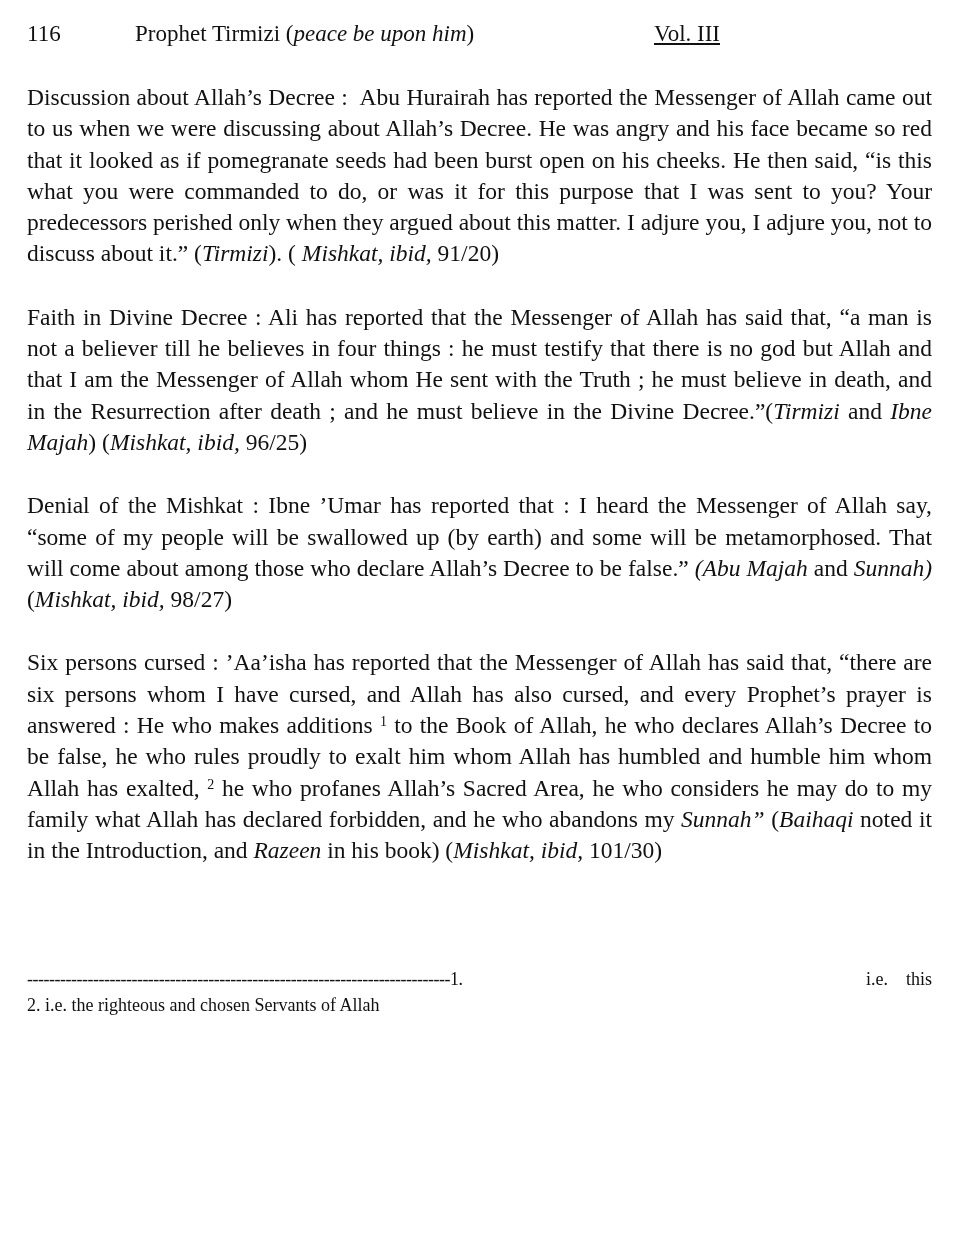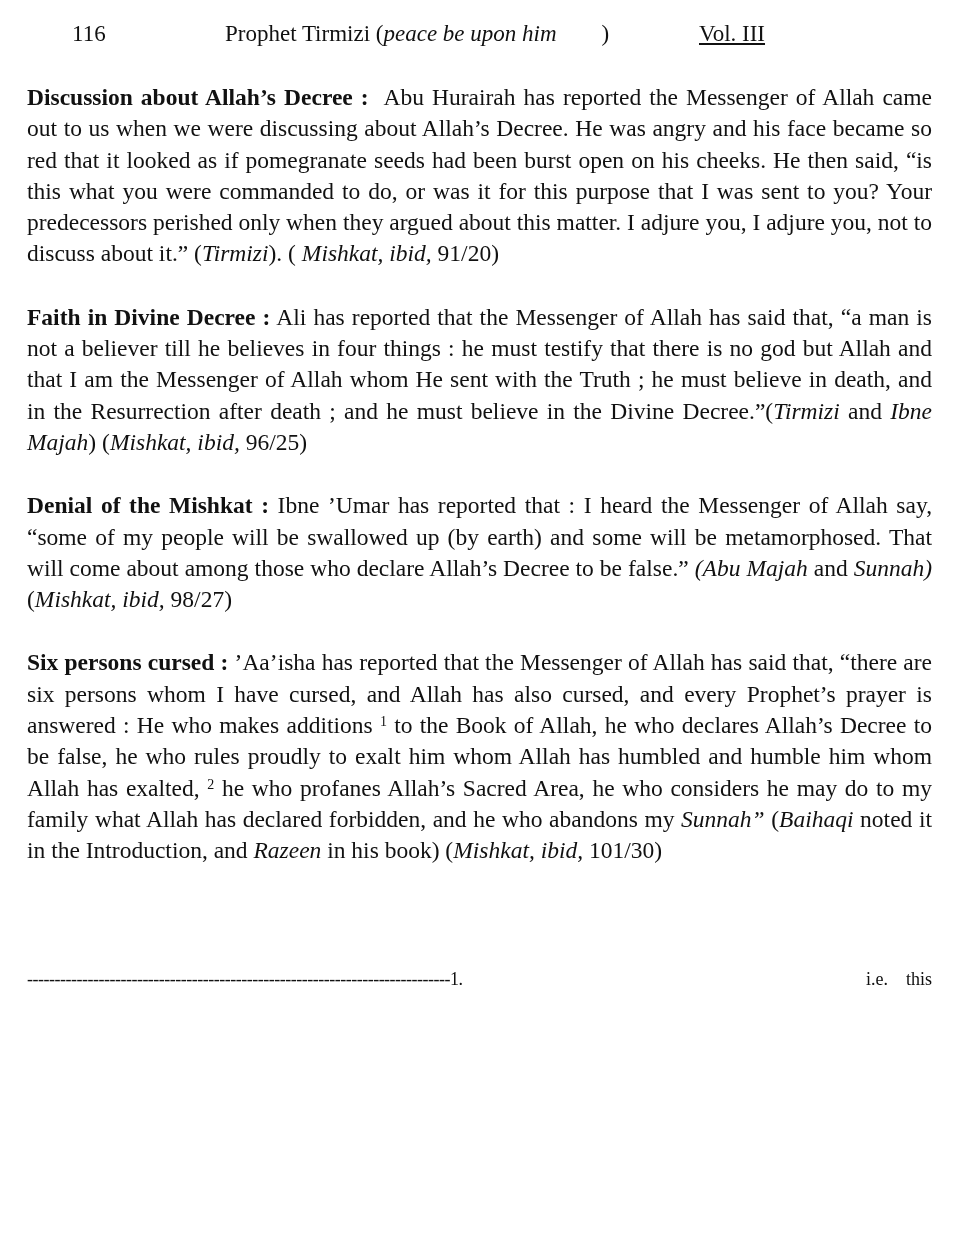--- a/index.html
+++ b/index.html
@@ -1,25 +1,25 @@
 <!DOCTYPE html>
 <html><head>
 <meta charset="utf-8">
 <style>
   html, body { margin:0; padding:0; background:#ffffff; }
   body { width:960px; height:1242px; position:relative; overflow:hidden;
          font-family:"Liberation Serif", serif; color:#111; }
   .header { position:absolute; top:18px; left:27px; font-size:23px; line-height:32px; white-space:nowrap; }
-  .header span { position:absolute; top:0;margin-left:45px; }
+  .header span { position:absolute; top:0; }
   .h-page { left:0; }
   .h-title { left:108px; }
   .h-vol { left:627px;text-decoration:underline; }
   .body { position:absolute; left:27px; width:905px; top:82px; font-size:23.5px; line-height:31.3px; }
   .para { text-align:justify; margin:0 0 32px 0; }
-  .para b { font-weight:bold; }
+  .para b { font-weight:normal; }
   i { }
   sup { font-size:14px; vertical-align:top; position:relative; top:-4px; }
   .fn { position:absolute; left:27px; width:905px; top:966px; font-size:18px; line-height:26px; }
   .fn-line { display:flex; justify-content:space-between; white-space:nowrap; overflow:hidden; }
   .dashes { letter-spacing:-0.5px; overflow:hidden; }
 </style>
 </head>
 <body>
 
 <div class="header">
@@ -45,13 +45,14 @@
     <b>Six persons cursed :</b>
     <span>’Aa’isha has reported that the Messenger of Allah has said that, “there are six persons whom I have cursed, and Allah has also cursed, and every Prophet’s prayer is answered : He who makes additions </span><sup>1</sup><span> to the Book of Allah, he who declares Allah’s Decree to be false, he who rules proudly to exalt him whom Allah has humbled and humble him whom Allah has exalted, </span><sup>2</sup><span> he who profanes Allah’s Sacred Area, he who considers he may do to my family what Allah has declared forbidden, and he who abandons my </span><i>Sunnah”</i><span> (</span><i>Baihaqi</i><span> noted it in the Introduction, and </span><i>Razeen</i><span> in his book) (</span><i>Mishkat, ibid,</i><span> 101/30)</span>
   </p>
 </div>
 
 <div class="fn">
   <div class="fn-line">
     <span class="dashes">-----------------------------------------------------------------------------1.</span>
     <span style="white-space:pre">i.e.    this</span>
   </div>
+  <div>2.  i.e. the righteous and chosen Servants of Allah</div>
 </div>
 
 </body></html>

